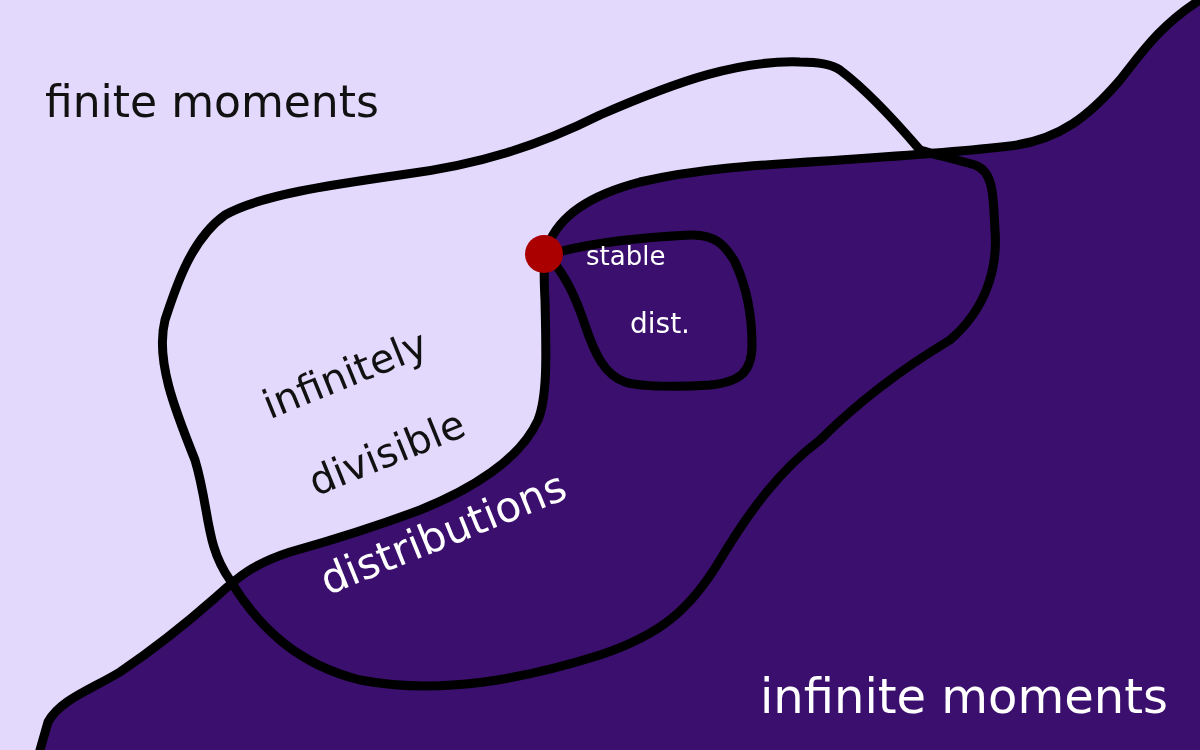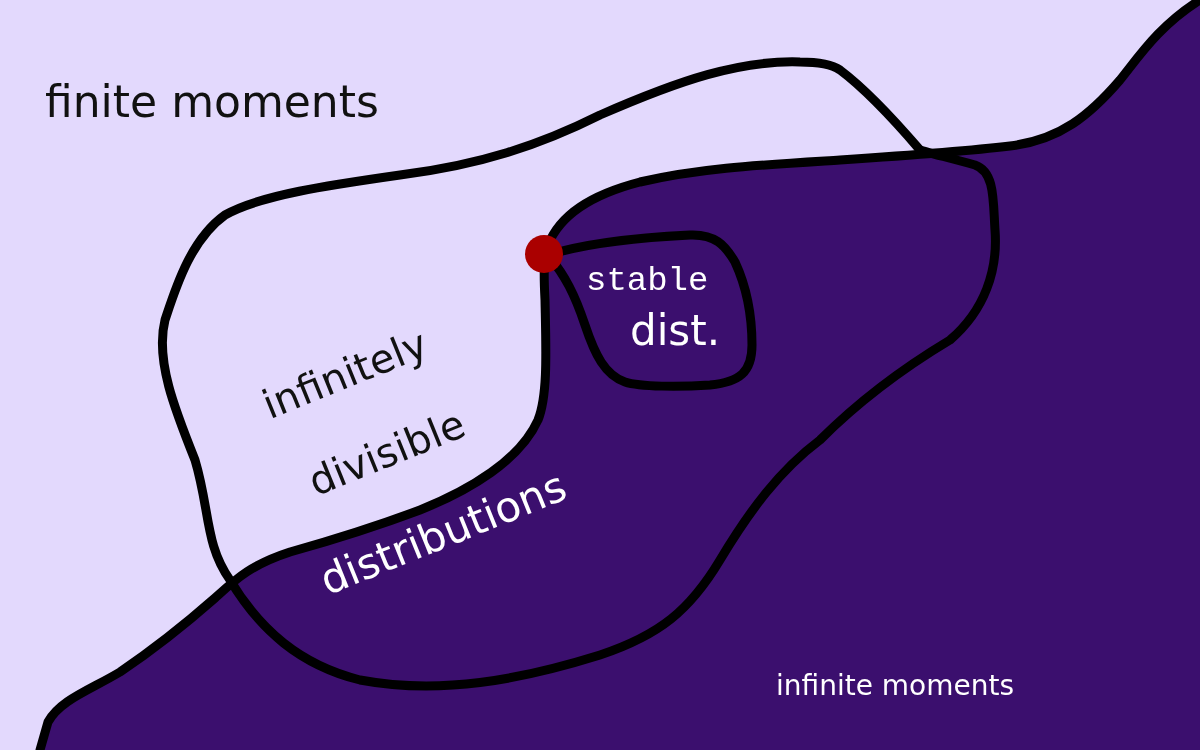--- a/index.html
+++ b/index.html
@@ -20,20 +20,20 @@
 
   <path d="M800,62 C740,60 680,80 600,115 C540,145 480,165 400,175 C330,185 260,195 225,215 C190,240 175,290 165,320 C155,360 175,410 195,460 C210,510 205,545 230,580 C260,630 300,665 360,680 C440,695 520,680 600,655 C660,635 690,610 720,560 C750,510 780,470 820,440 C860,400 900,370 950,340 C985,310 998,270 995,230 C993,200 995,172 975,165 C950,158 925,152 920,150 C890,115 860,85 840,70 C830,63 815,62 800,62 Z" fill="none" stroke="#000" stroke-width="9" stroke-linejoin="round"></path>
 
   <path d="M548,255 C580,245 630,238 690,235 C715,234 725,245 735,262 C748,290 752,320 752,345 C752,372 740,382 710,385 C680,387 640,387 625,382 C605,375 595,355 585,325 C575,295 565,275 548,255 Z" fill="none" stroke="#000" stroke-width="9" stroke-linejoin="round"></path>
 
   <circle cx="544" cy="254" r="19" fill="#aa0000"></circle>
 </svg>
 
 <div class="lbl dark-text" style="left:45px; top:48px; font-size:44px;margin-top:32px;">finite moments</div>
 
-<div class="lbl light-text" style="left:776px; top:672px; font-size:28px;">infinite moments</div>
+<div class="lbl light-text" style="left:760px; top:672px; font-size:48px;">infinite moments</div>
 
-<div class="lbl light-text" style="left:586px; top:264px; font-size:34px;font-family:Liberation Mono, monospace;">stable</div>
-<div class="lbl light-text" style="left:630px; top:310px; font-size:42px;text-align:right;">dist.</div>
+<div class="lbl light-text" style="left:586px; top:243px; font-size:26px;">stable</div>
+<div class="lbl light-text" style="left:630px; top:310px; font-size:28px;text-align:right;">dist.</div>
 
 <div class="lbl dark-text" style="left:272px; top:385px; font-size:40px; transform:rotate(-22deg); transform-origin:left bottom;">infinitely</div>
 <div class="lbl dark-text" style="left:318px; top:462px; font-size:40px; transform:rotate(-22deg); transform-origin:left bottom;">divisible</div>
 <div class="lbl light-text" style="left:330px; top:560px; font-size:42px; transform:rotate(-22deg); transform-origin:left bottom;">distributions</div>
 
 </body></html>

